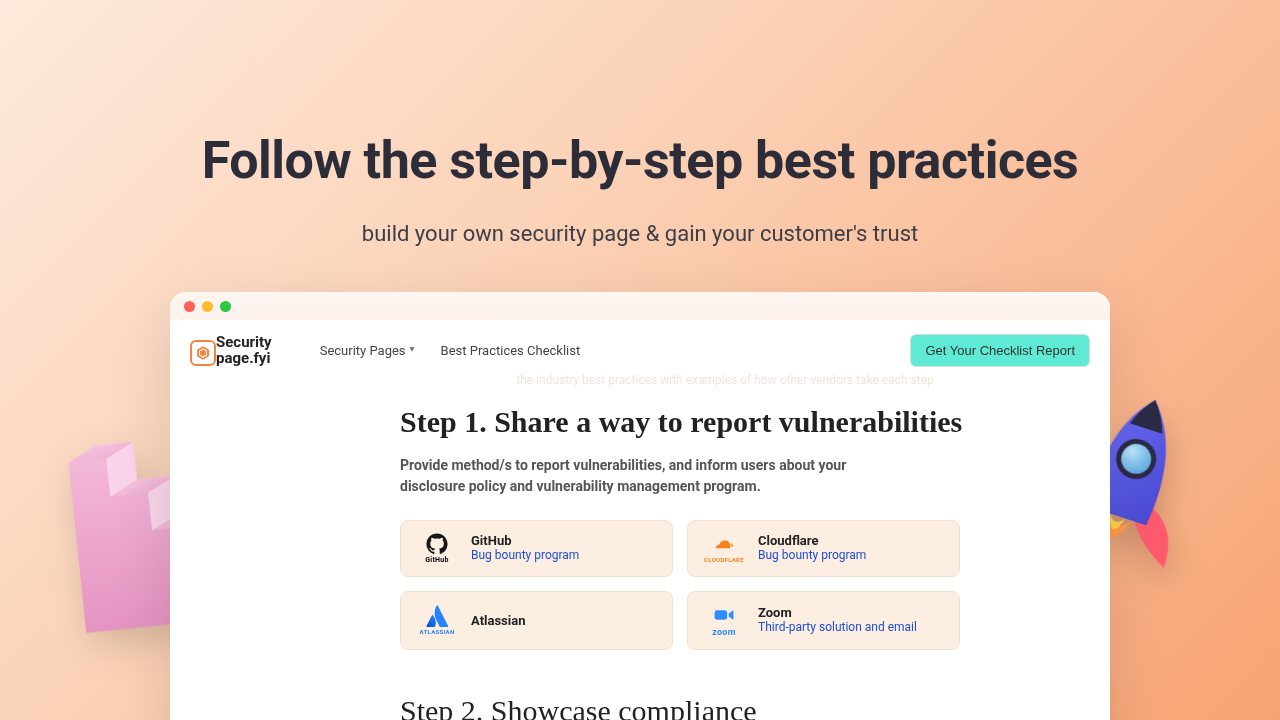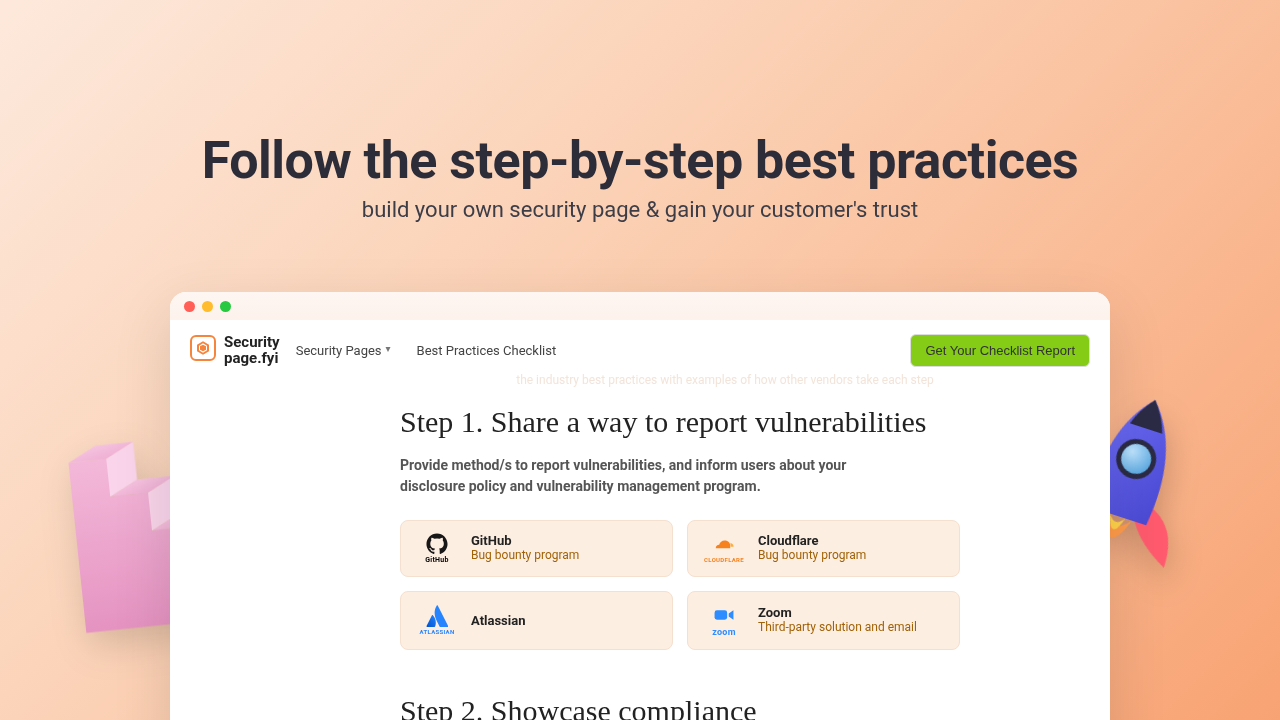--- a/index.html
+++ b/index.html
@@ -17,21 +17,21 @@
   }
   .hero h1 {
     font-size: 52px;
     font-weight: 700;
     color: #2d2d3a;
     letter-spacing: -0.5px;
   }
   .hero p {
     font-size: 22px;
     color: #3d3d48;
-    margin-top: 6px;
+    margin-top: 30px;
     font-weight: 400;
   }
 
   .browser {
     position: absolute;
     top: 292px;
     left: 170px;
     width: 940px;
     height: 500px;
     background: #fff;
@@ -52,23 +52,22 @@
   .dot.yellow { background: #febc2e; }
   .dot.green { background: #28c840; }
 
   .nav {
     display: flex;
     align-items: center;
     padding: 14px 20px 10px 20px;
   }
   .brand {
     display: flex;
-    align-items: flex-start;
-    gap: 8px;
-    margin-right: 16px;
+    align-items: flex-end;
+    margin-right: 48px;
   }
   .brand-icon {
     width: 26px; height: 26px;
     border-radius: 6px;
     background: #fff;
     border: 2px solid #f5843c;
     display:flex;align-items:center;justify-content:center;
   }
   .brand-icon svg { width: 16px; height: 16px; }
   .brand-text { line-height: 1.05; }
@@ -77,21 +76,21 @@
   .nav-links {
     display: flex;
     gap: 26px;
     font-size: 13px;
     color: #444;
   }
   .nav-links span { cursor: pointer; display:flex; align-items:flex-start; gap:4px;}
   .chev { font-size: 10px; color:#777;}
   .cta {
     margin-left: auto;
-    background: #84cc16;
+    background: #5eead4;
     border: 1px solid #ddd;
     border-radius: 6px;
     padding: 8px 14px;
     font-size: 13px;
     color: #333;
     cursor: pointer;
   }
 
   .content {
     padding: 0 60px 0 230px;
@@ -101,21 +100,21 @@
     font-size: 12px;
     text-align: center;
     margin-top: -4px;
     margin-bottom: 16px;
     user-select: none;
   }
   .step-title {
     font-family: Georgia, 'Times New Roman', serif;
     font-size: 30px;
     color: #222;
-    font-weight: 400;
+    font-weight: 700;
     line-height: 1.25;
     margin-bottom: 14px;
   }
   .step-desc {
     font-size: 14px;
     color: #555;
     line-height: 1.55;
     max-width: 480px;
     margin-bottom: 22px;
     font-weight: bold;
@@ -153,21 +152,21 @@
     letter-spacing: 0.3px;
     margin-top: 1px;
   }
   .card-body .name {
     font-size: 13px;
     font-weight: 700;
     color: #222;
   }
   .card-body .sub {
     font-size: 12px;
-    color: #a16207;
+    color: #1d4ed8;
     line-height: 1.3;
   }
   .step2-title {
     font-family: Georgia, 'Times New Roman', serif;
     font-size: 30px;
     color: #222;
     font-weight: 500;
   }
 
   

